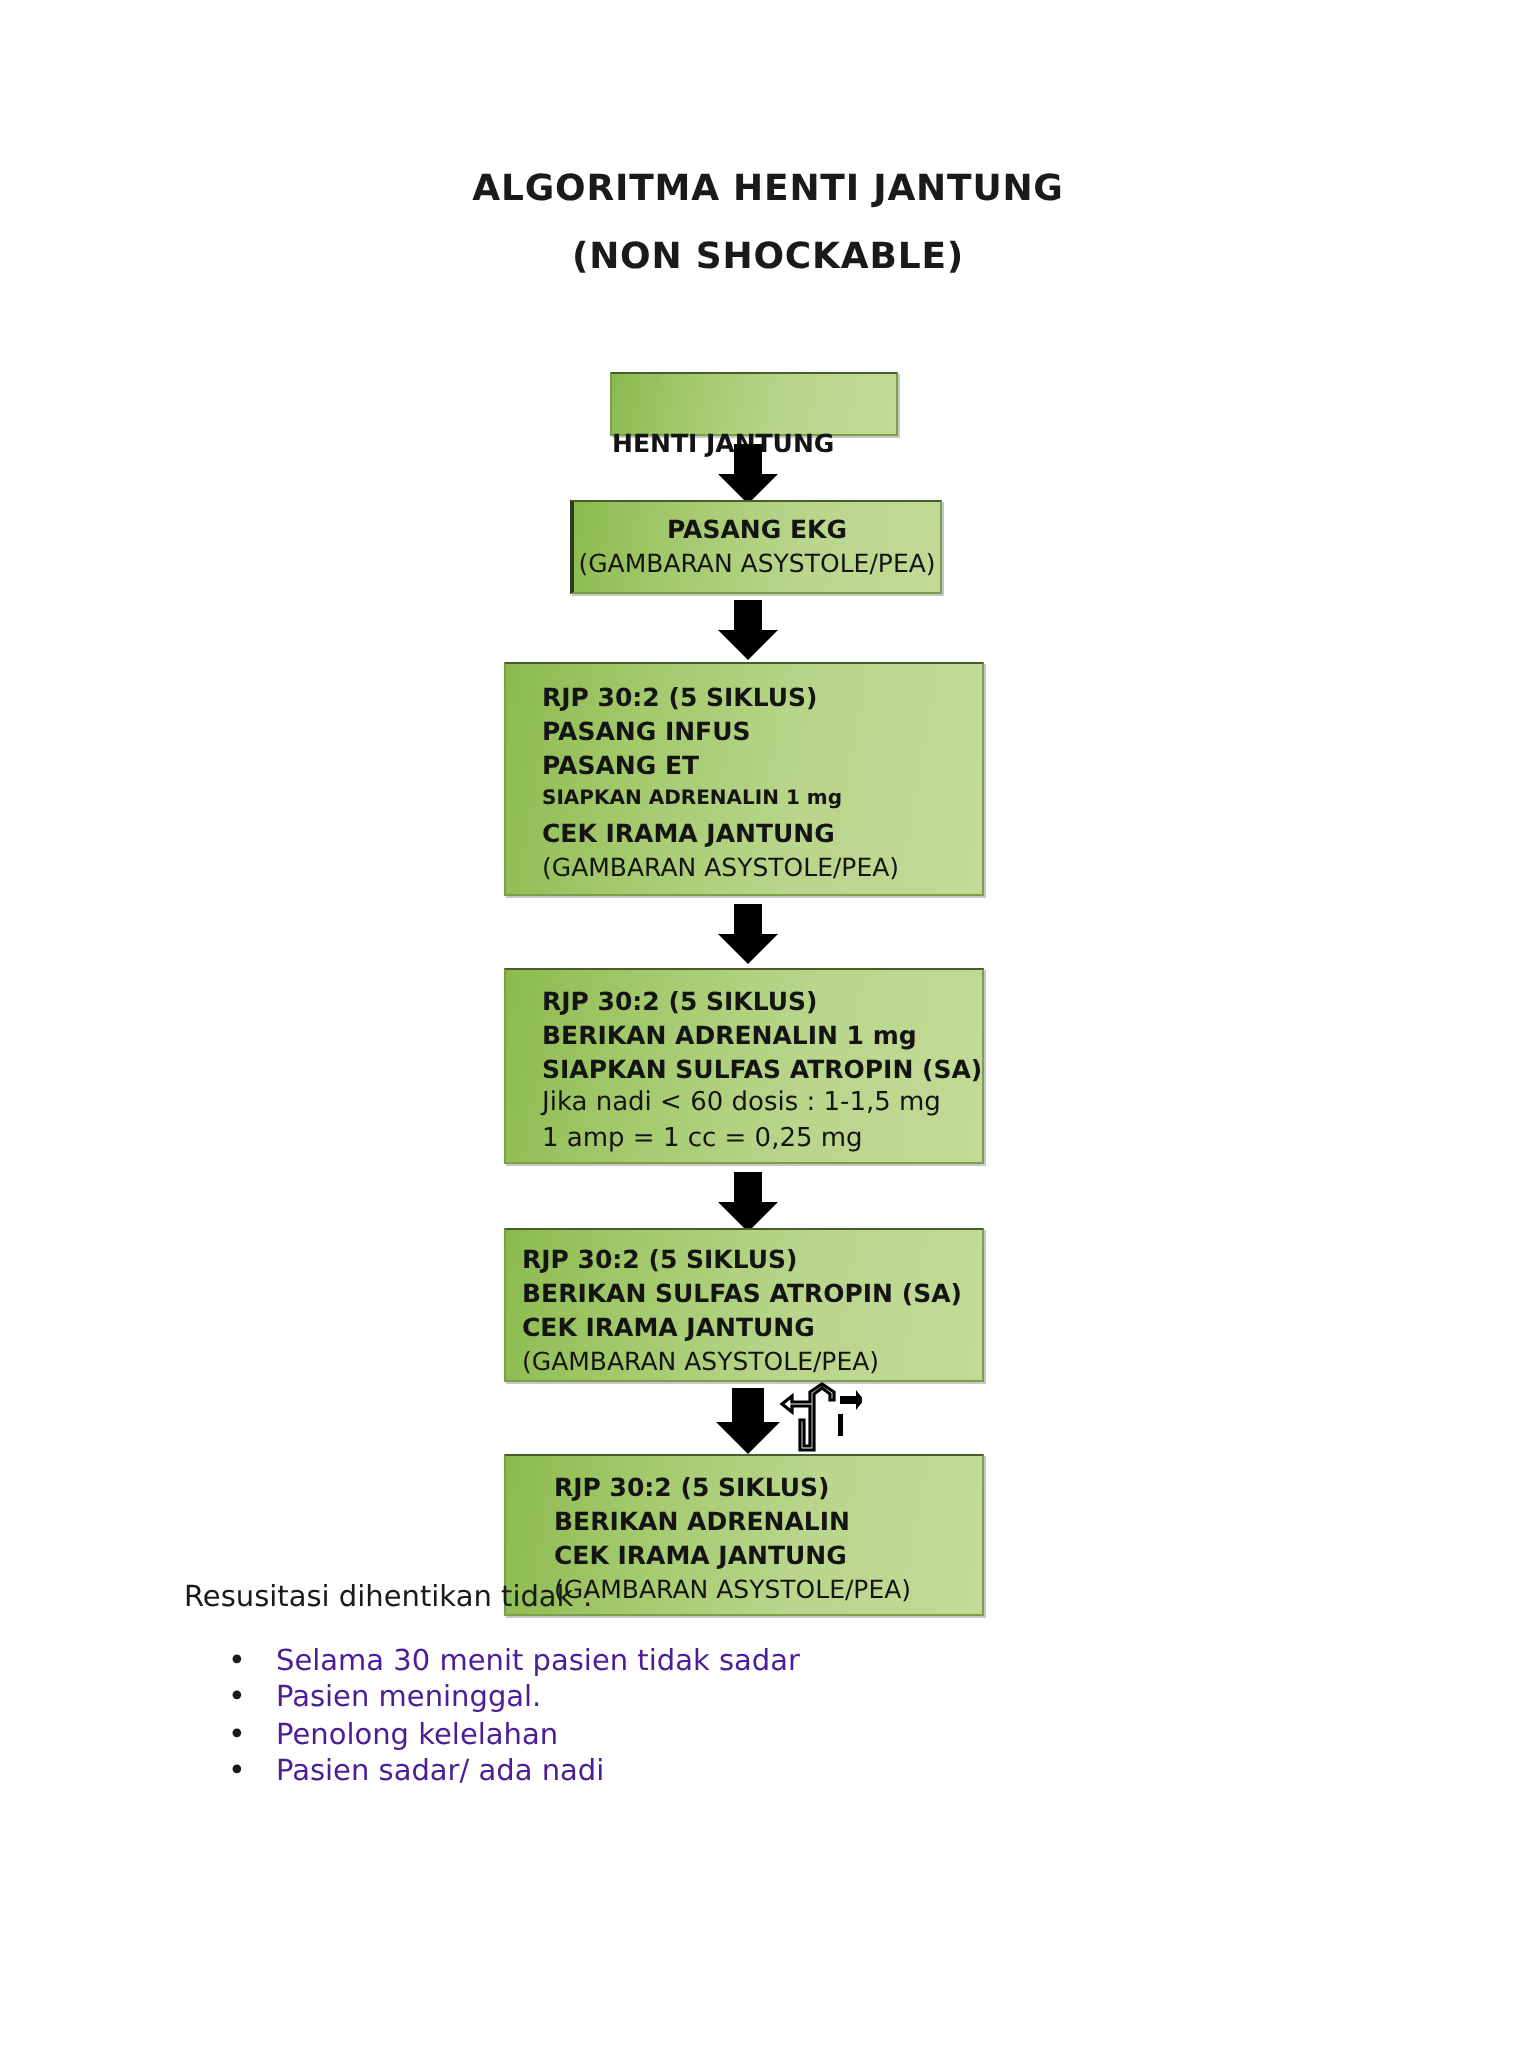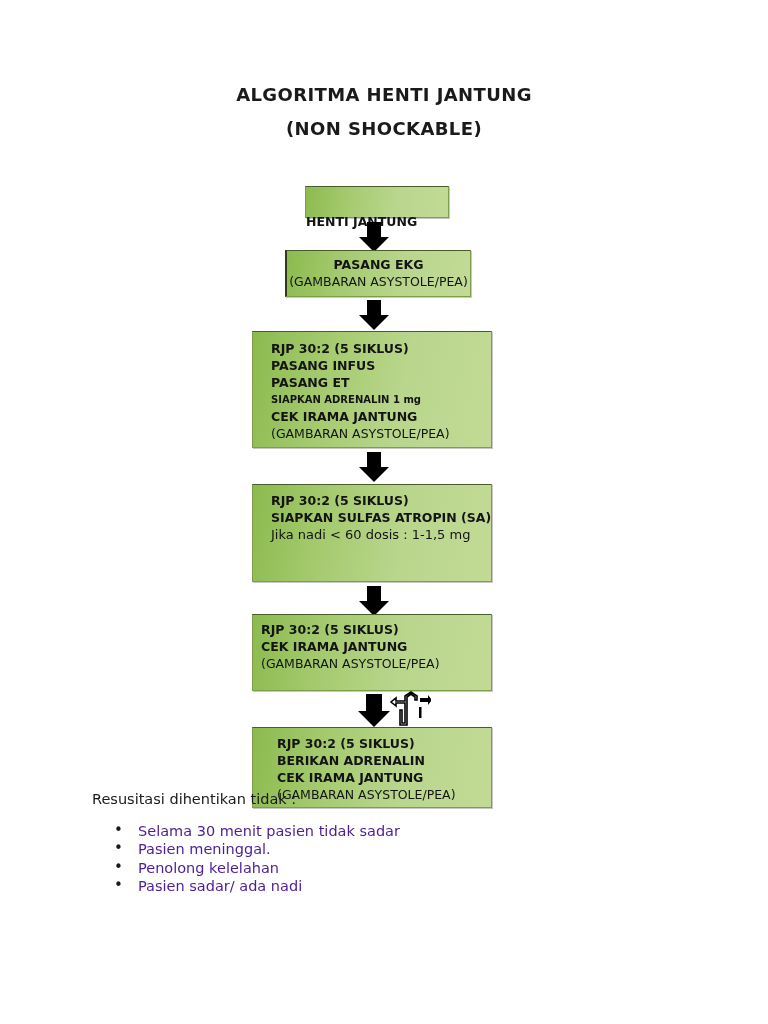--- a/index.html
+++ b/index.html
@@ -160,33 +160,36 @@
 </div>
 
 <div class="arrow-down" style="left:359px; top:452px; width:30px; height:30px;">
   <div class="arrow-shaft" style="width:14px; height:17px;"></div>
   <div class="arrow-head" style="top:15px;"></div>
 </div>
 
 <div class="flow-box" style="left:252px; top:484px; width:240px; height:98px;">
   <div class="box-text" style="padding:7px 0 0 18px;">
     <span class="line bold" style="font-size:12.5px; line-height:17px;">RJP 30:2 (5 SIKLUS)</span>
+    <span class="line bold" style="font-size:12.5px; line-height:17px;">BERIKAN ADRENALIN 1 mg</span>
     <span class="line bold" style="font-size:12.5px; line-height:17px;">SIAPKAN SULFAS ATROPIN (SA)</span>
     <span class="line light" style="font-size:13px; line-height:18px;">Jika nadi &lt; 60 dosis : 1-1,5 mg</span>
+    <span class="line light" style="font-size:13px; line-height:18px;">1 amp = 1 cc = 0,25 mg</span>
   </div>
 </div>
 
 <div class="arrow-down" style="left:359px; top:586px; width:30px; height:30px;">
   <div class="arrow-shaft" style="width:14px; height:17px;"></div>
   <div class="arrow-head" style="top:15px;"></div>
 </div>
 
 <div class="flow-box" style="left:252px; top:614px; width:240px; height:77px;">
   <div class="box-text" style="padding:6px 0 0 8px;">
     <span class="line bold" style="font-size:12.5px; line-height:17px;">RJP 30:2 (5 SIKLUS)</span>
+    <span class="line bold" style="font-size:12.5px; line-height:17px;">BERIKAN SULFAS ATROPIN (SA)</span>
     <span class="line bold" style="font-size:12.5px; line-height:17px;">CEK IRAMA JANTUNG</span>
     <span class="line light" style="font-size:12.5px; line-height:17px;">(GAMBARAN ASYSTOLE/PEA)</span>
   </div>
 </div>
 
 <div class="arrow-down" style="left:359px; top:694px; width:30px; height:34px;">
   <div class="arrow-shaft" style="width:16px; height:19px;"></div>
   <div class="arrow-head" style="top:17px; border-left-width:16px; border-right-width:16px; border-top-width:16px;"></div>
 </div>
 

